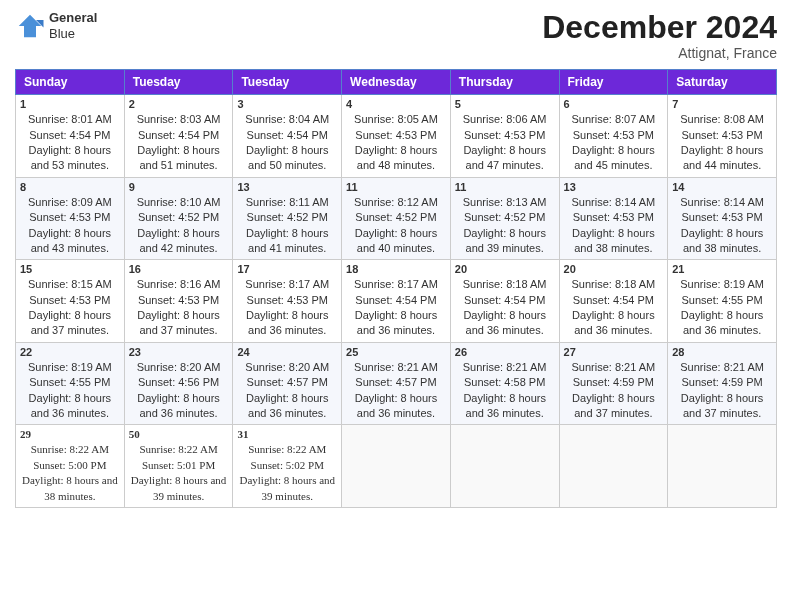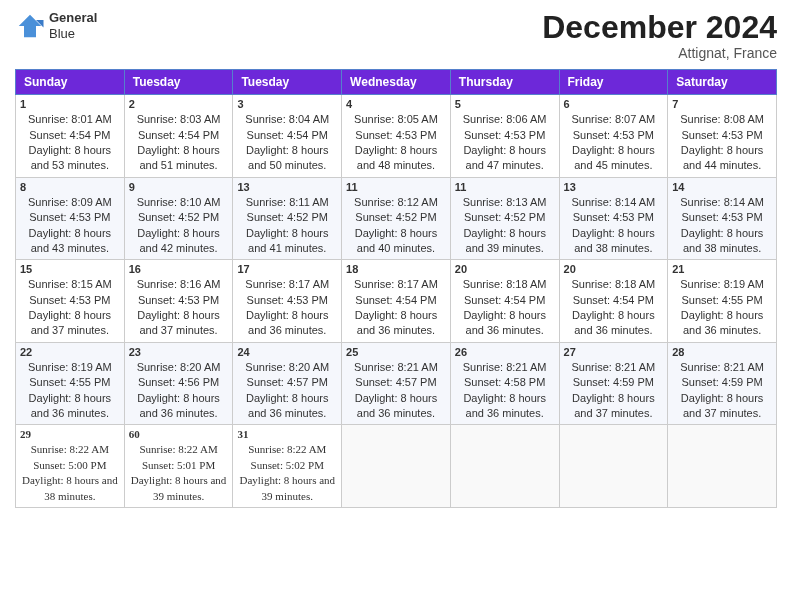--- a/index.html
+++ b/index.html
@@ -365,21 +365,21 @@
         <tr class="last-row">
           <td>
         <span class="day-num">29</span>
         <div class="day-info">
           Sunrise: 8:22 AM<br>
           Sunset: 5:00 PM<br>
           Daylight: 8 hours and 38 minutes.
         </div>
       </td>
           <td>
-        <span class="day-num">60</span>
+        <span class="day-num">50</span>
         <div class="day-info">
           Sunrise: 8:22 AM<br>
           Sunset: 5:01 PM<br>
           Daylight: 8 hours and 39 minutes.
         </div>
       </td>
           <td>
         <span class="day-num">31</span>
         <div class="day-info">
           Sunrise: 8:22 AM<br>

